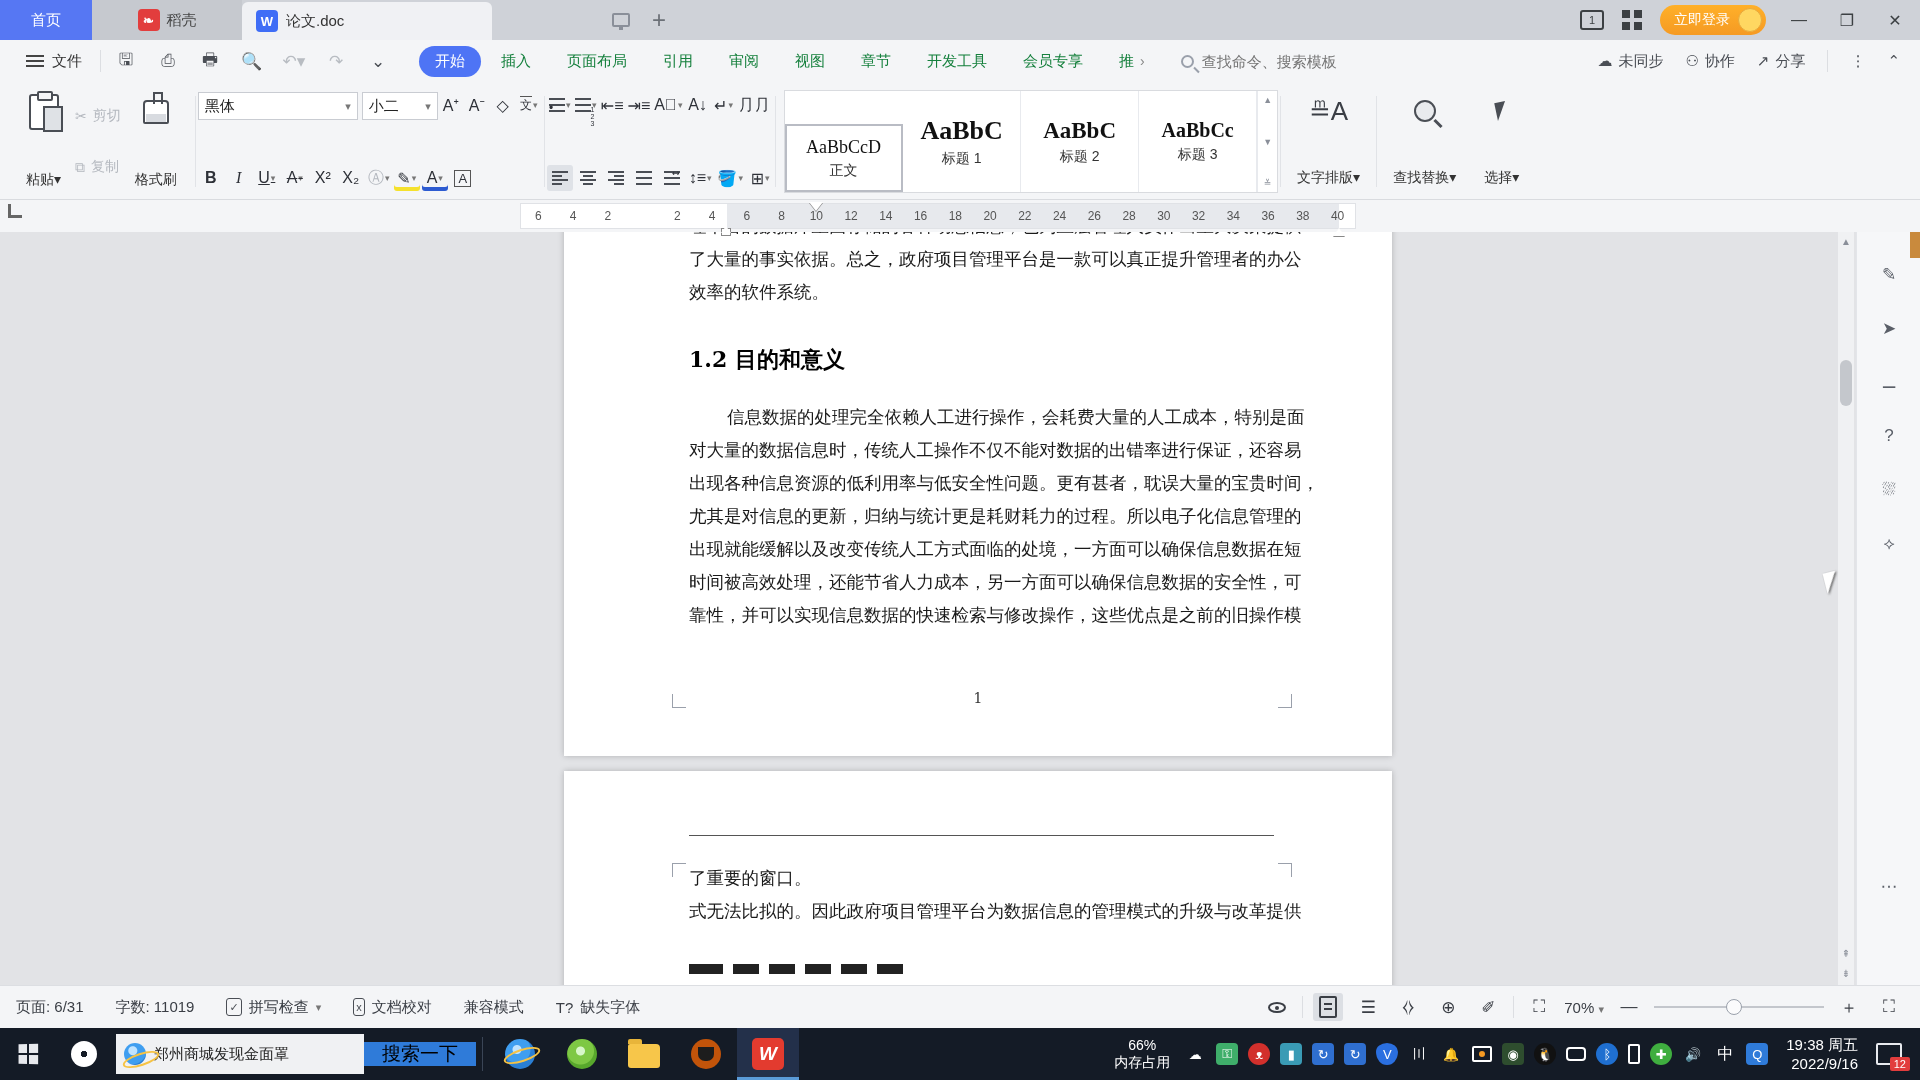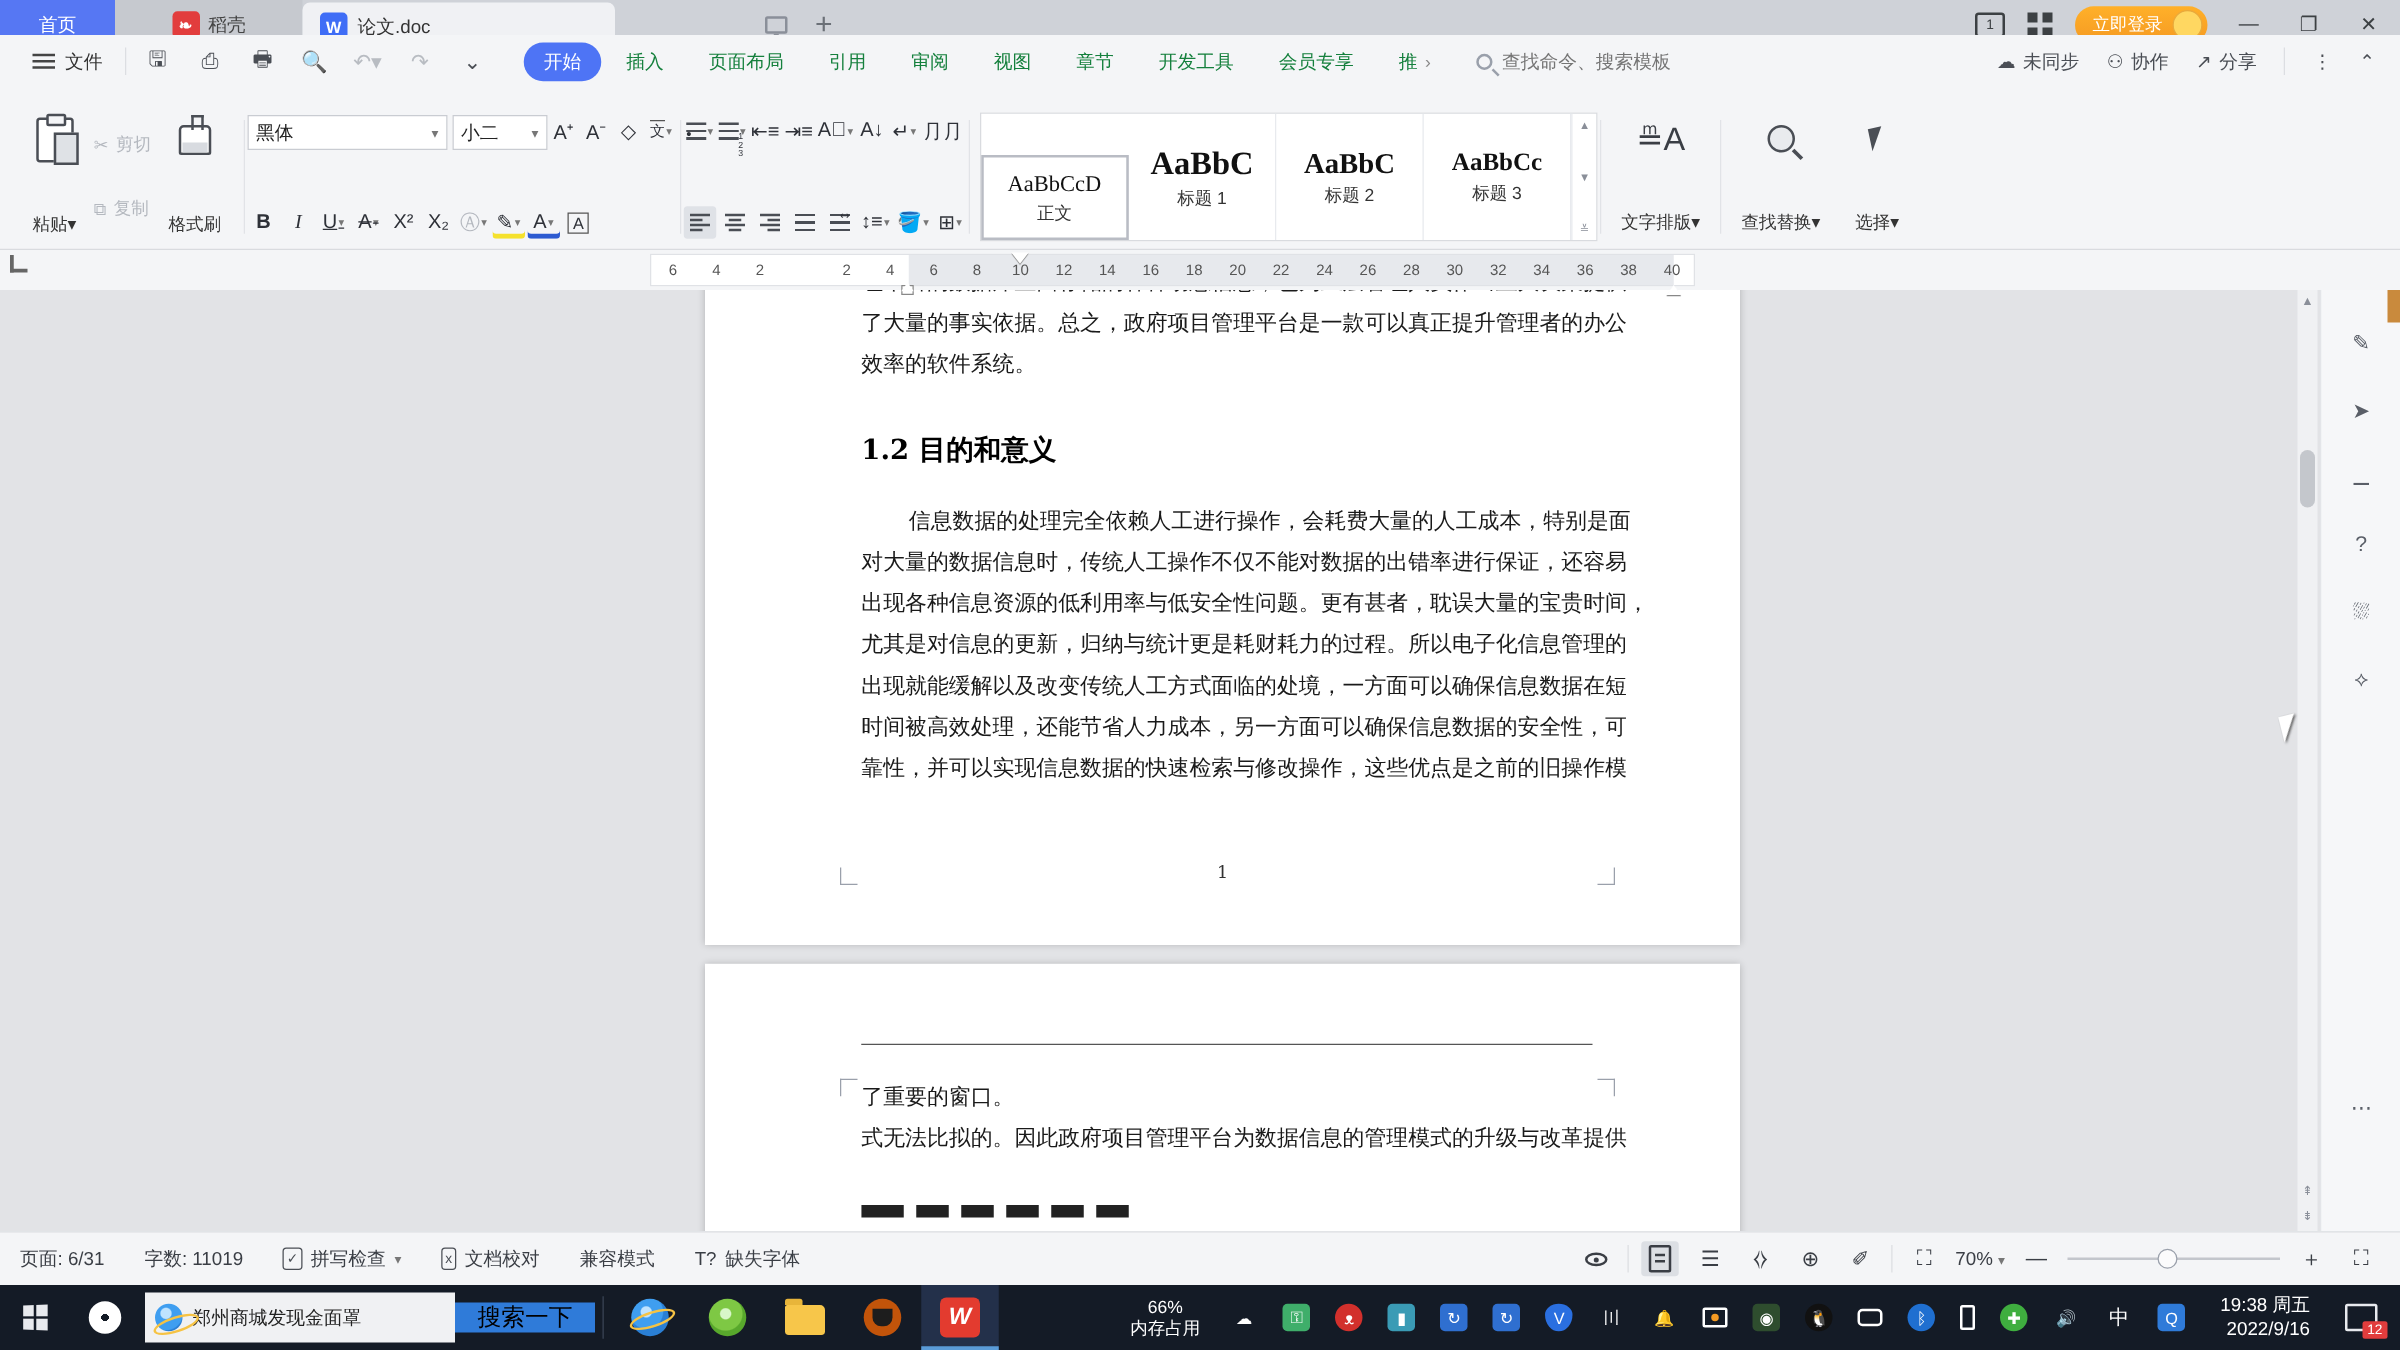--- a/index.html
+++ b/index.html
@@ -41,21 +41,21 @@
       linear-gradient(#3c4043,#3c4043) 0 12px/8px 8px no-repeat,
       linear-gradient(#3c4043,#3c4043) 12px 12px/8px 8px no-repeat; }
   .login-pill { height:30px; background:linear-gradient(#ffb029,#f59a23);
     border-radius:15px; color:#fff; display:flex; align-items:center;
     padding:0 4px 0 14px; gap:8px; font-size:14px; }
   .avatar { width:24px; height:24px; border-radius:50%; background:#ffd761;
     border:1px solid #e8a93c; }
   .winbtn { width:30px; text-align:center; color:#3c4043; font-size:16px; }
 
   
-  .menubar { position:absolute; left:0; top:28px; width:1920px; height:42px;
+  .menubar { position:absolute; left:0; top:40px; width:1920px; height:42px;
     background:#f4f5f7; display:flex; align-items:center; }
   .file-btn { display:flex; align-items:center; gap:8px; padding:0 18px 0 26px;
     font-size:15px; color:#333; }
   .hamb { width:18px; height:12px; border-top:2px solid #444;
     border-bottom:2px solid #444; position:relative; }
   .hamb:after { content:""; position:absolute; left:0; top:3px; width:18px;
     height:2px; background:#444; }
   .qbar { display:flex; align-items:center; gap:20px; padding:0 14px;
     border-left:1px solid #dcdee2; color:#555; }
   .qbar .qi { width:22px; height:22px; display:flex; align-items:center;
@@ -292,21 +292,21 @@
     position:relative; }
   .cat-ic:after { content:""; position:absolute; left:7px; top:8px; width:16px;
     height:14px; background:#1d1d1d; border-radius:0 0 7px 7px; }
   .wps-big { width:32px; height:32px; border-radius:5px; background:#e33b2f;
     color:#fff; font-weight:bold; font-size:19px; display:flex; align-items:center;
     justify-content:center; font-style:italic; }
   .tb-app { width:62px; height:52px; display:flex; align-items:center;
     justify-content:center; }
   .tb-app.active { background:#23304a; box-shadow:inset 0 -3px 0 #5a9bd8; }
   .tb-sep { width:1px; height:34px; background:#3a4556; margin:0 6px; }
-  .tray { margin-left:auto; display:flex; align-items:center; gap:20px;
+  .tray { margin-left:auto; display:flex; align-items:center; gap:10px;
     padding-right:8px; }
   .mem { text-align:center; font-size:14px; line-height:17px; color:#fff;
     margin-right:4px; }
   .tray-ic { width:22px; height:22px; border-radius:4px; display:flex;
     align-items:center; justify-content:center; font-size:13px; color:#fff; }
   .clock { text-align:right; font-size:15px; line-height:19px; margin:0 8px; }
   .notif { width:26px; height:22px; border:2px solid #e8eaee; border-radius:2px;
     position:relative; margin-right:10px; }
   .notif-badge { position:absolute; right:-10px; bottom:-8px; background:#e23d3d;
     color:#fff; font-size:11px; padding:1px 4px; border-radius:2px; }

